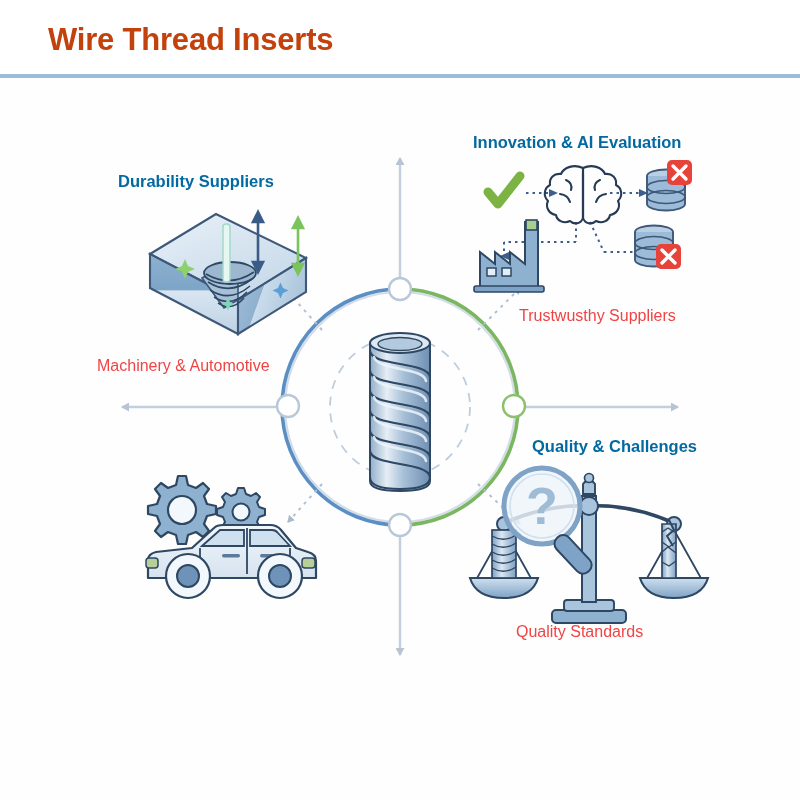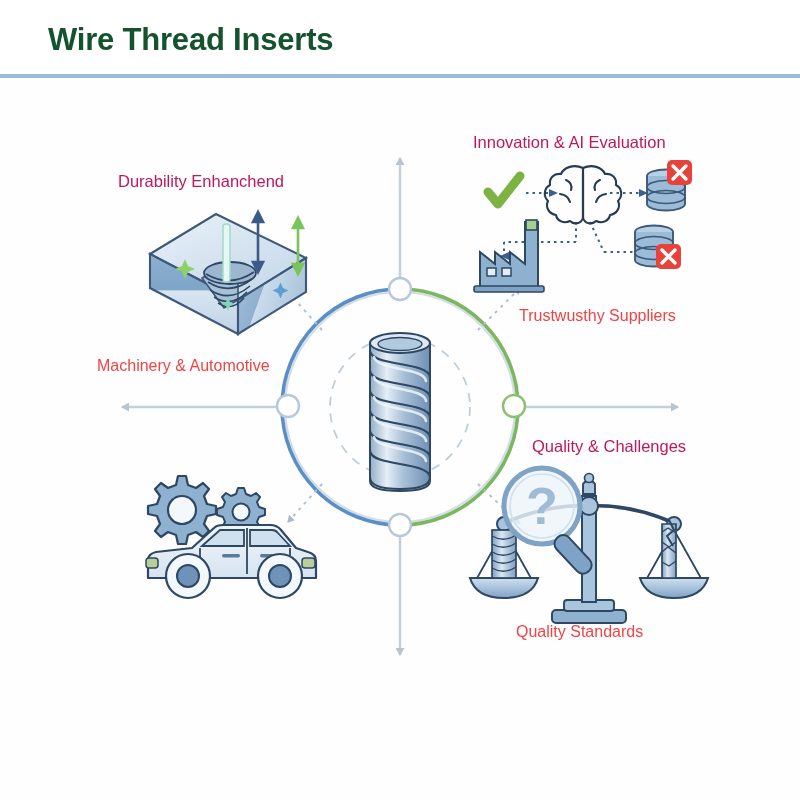--- a/index.html
+++ b/index.html
@@ -28,21 +28,21 @@
     height: 78px;
     background: #ffffff;
   }
   .page-title {
     position: absolute;
     left: 48px;
     top: 22px;
     font-size: 31px;
     font-weight: bold;
     letter-spacing: -0.2px;
-    color: #14532d;
+    color: #c2410c;
     white-space: nowrap;
   }
   .header-rule {
     position: absolute;
     left: 0;
     top: 74px;
     width: 800px;
     height: 4px;
     background: #9dbada;
   }
@@ -53,22 +53,22 @@
     left: 0; top: 0;
     width: 800px;
     height: 800px;
     pointer-events: none;
   }
 
   
   .q-heading {
     position: absolute;
     font-size: 16.5px;
-    font-weight: normal;
-    color: #be185d;
+    font-weight: bold;
+    color: #0369a1;
     white-space: nowrap;
   }
   .q-label {
     position: absolute;
     font-size: 16px;
     font-weight: normal;
     color: #ef4444;
     white-space: nowrap;
   }
 
@@ -164,21 +164,21 @@
     <circle cx="288" cy="406" r="11" fill="#ffffff" stroke="#b9c8d8" stroke-width="2.4"></circle>
     <circle cx="514" cy="406" r="11" fill="#ffffff" stroke="#8cc06d" stroke-width="2.4"></circle>
     <circle cx="400" cy="525" r="11" fill="#ffffff" stroke="#b9c8d8" stroke-width="2.4"></circle>
 
     <line x1="322" y1="330" x2="288" y2="292" stroke="#b0c0d2" stroke-width="2" stroke-dasharray="3 5" marker-end="url(#arrow-dot)"></line>
     <line x1="478" y1="330" x2="520" y2="288" stroke="#b0c0d2" stroke-width="2" stroke-dasharray="3 5" marker-end="url(#arrow-dot)"></line>
     <line x1="322" y1="484" x2="288" y2="522" stroke="#b0c0d2" stroke-width="2" stroke-dasharray="3 5" marker-end="url(#arrow-dot)"></line>
     <line x1="478" y1="484" x2="520" y2="524" stroke="#b0c0d2" stroke-width="2" stroke-dasharray="3 5" marker-end="url(#arrow-dot)"></line>
   </svg>
 
-  <div class="q-heading" id="heading-durability">Durability Enhanchend</div>
+  <div class="q-heading" id="heading-durability">Durability Suppliers</div>
 
   <div class="icon-box" id="icon-block">
     <svg width="180" height="140" viewBox="0 0 180 140">
 
       <polygon points="12,58 78,18 168,62 100,104" fill="url(#block-top)" stroke="#3d5878" stroke-width="2.1"></polygon>
 
       <polygon points="12,58 100,104 100,138 12,92" fill="url(#block-front)" stroke="#3d5878" stroke-width="2.1"></polygon>
 
       <polygon points="100,104 168,62 168,96 100,138" fill="url(#block-side)" stroke="#3d5878" stroke-width="2.1"></polygon>
 

